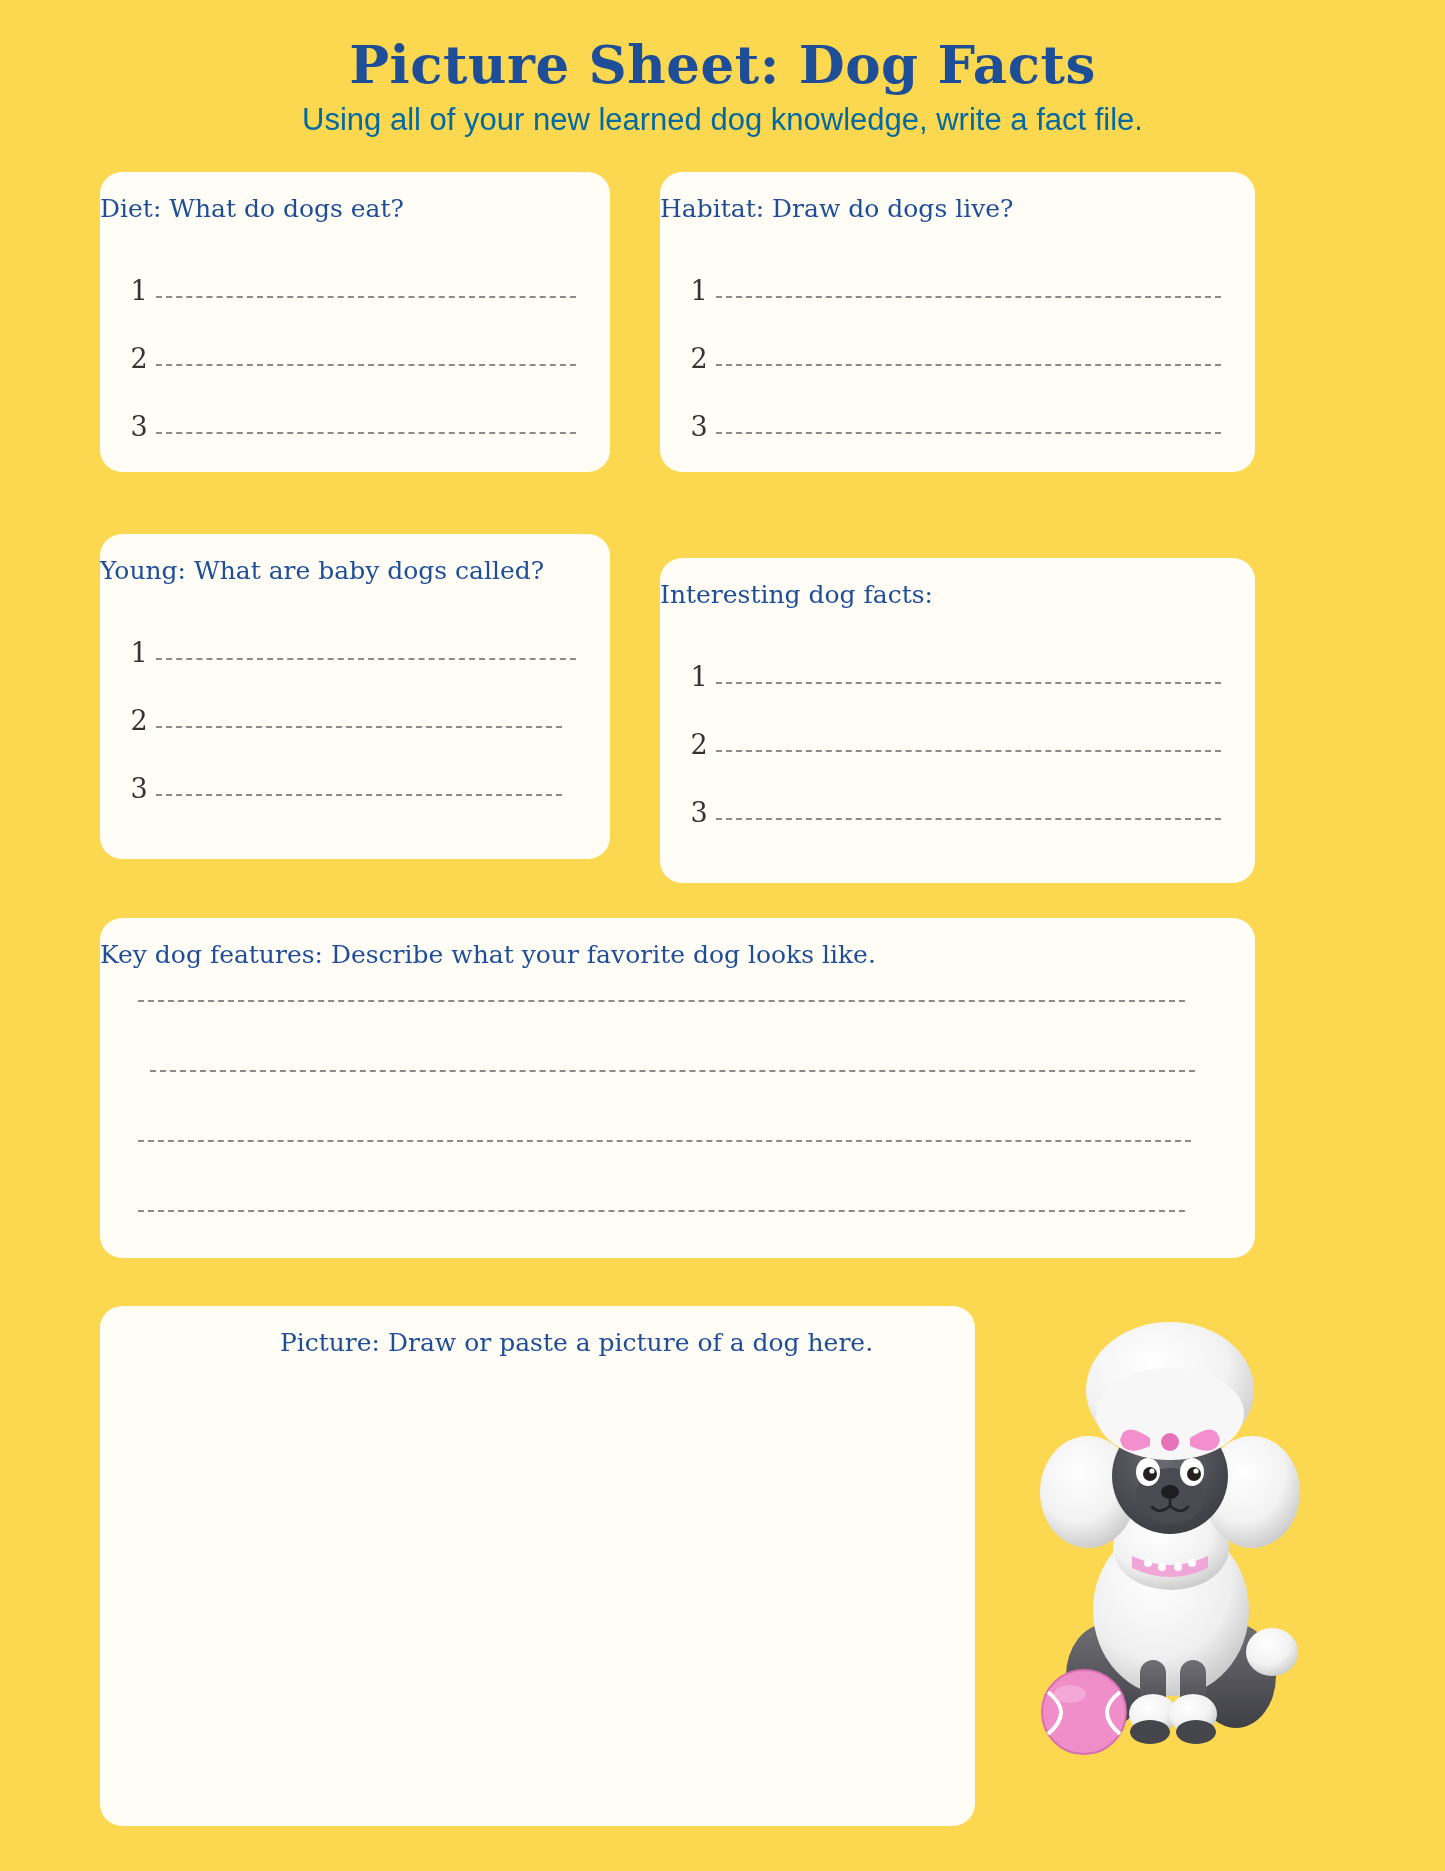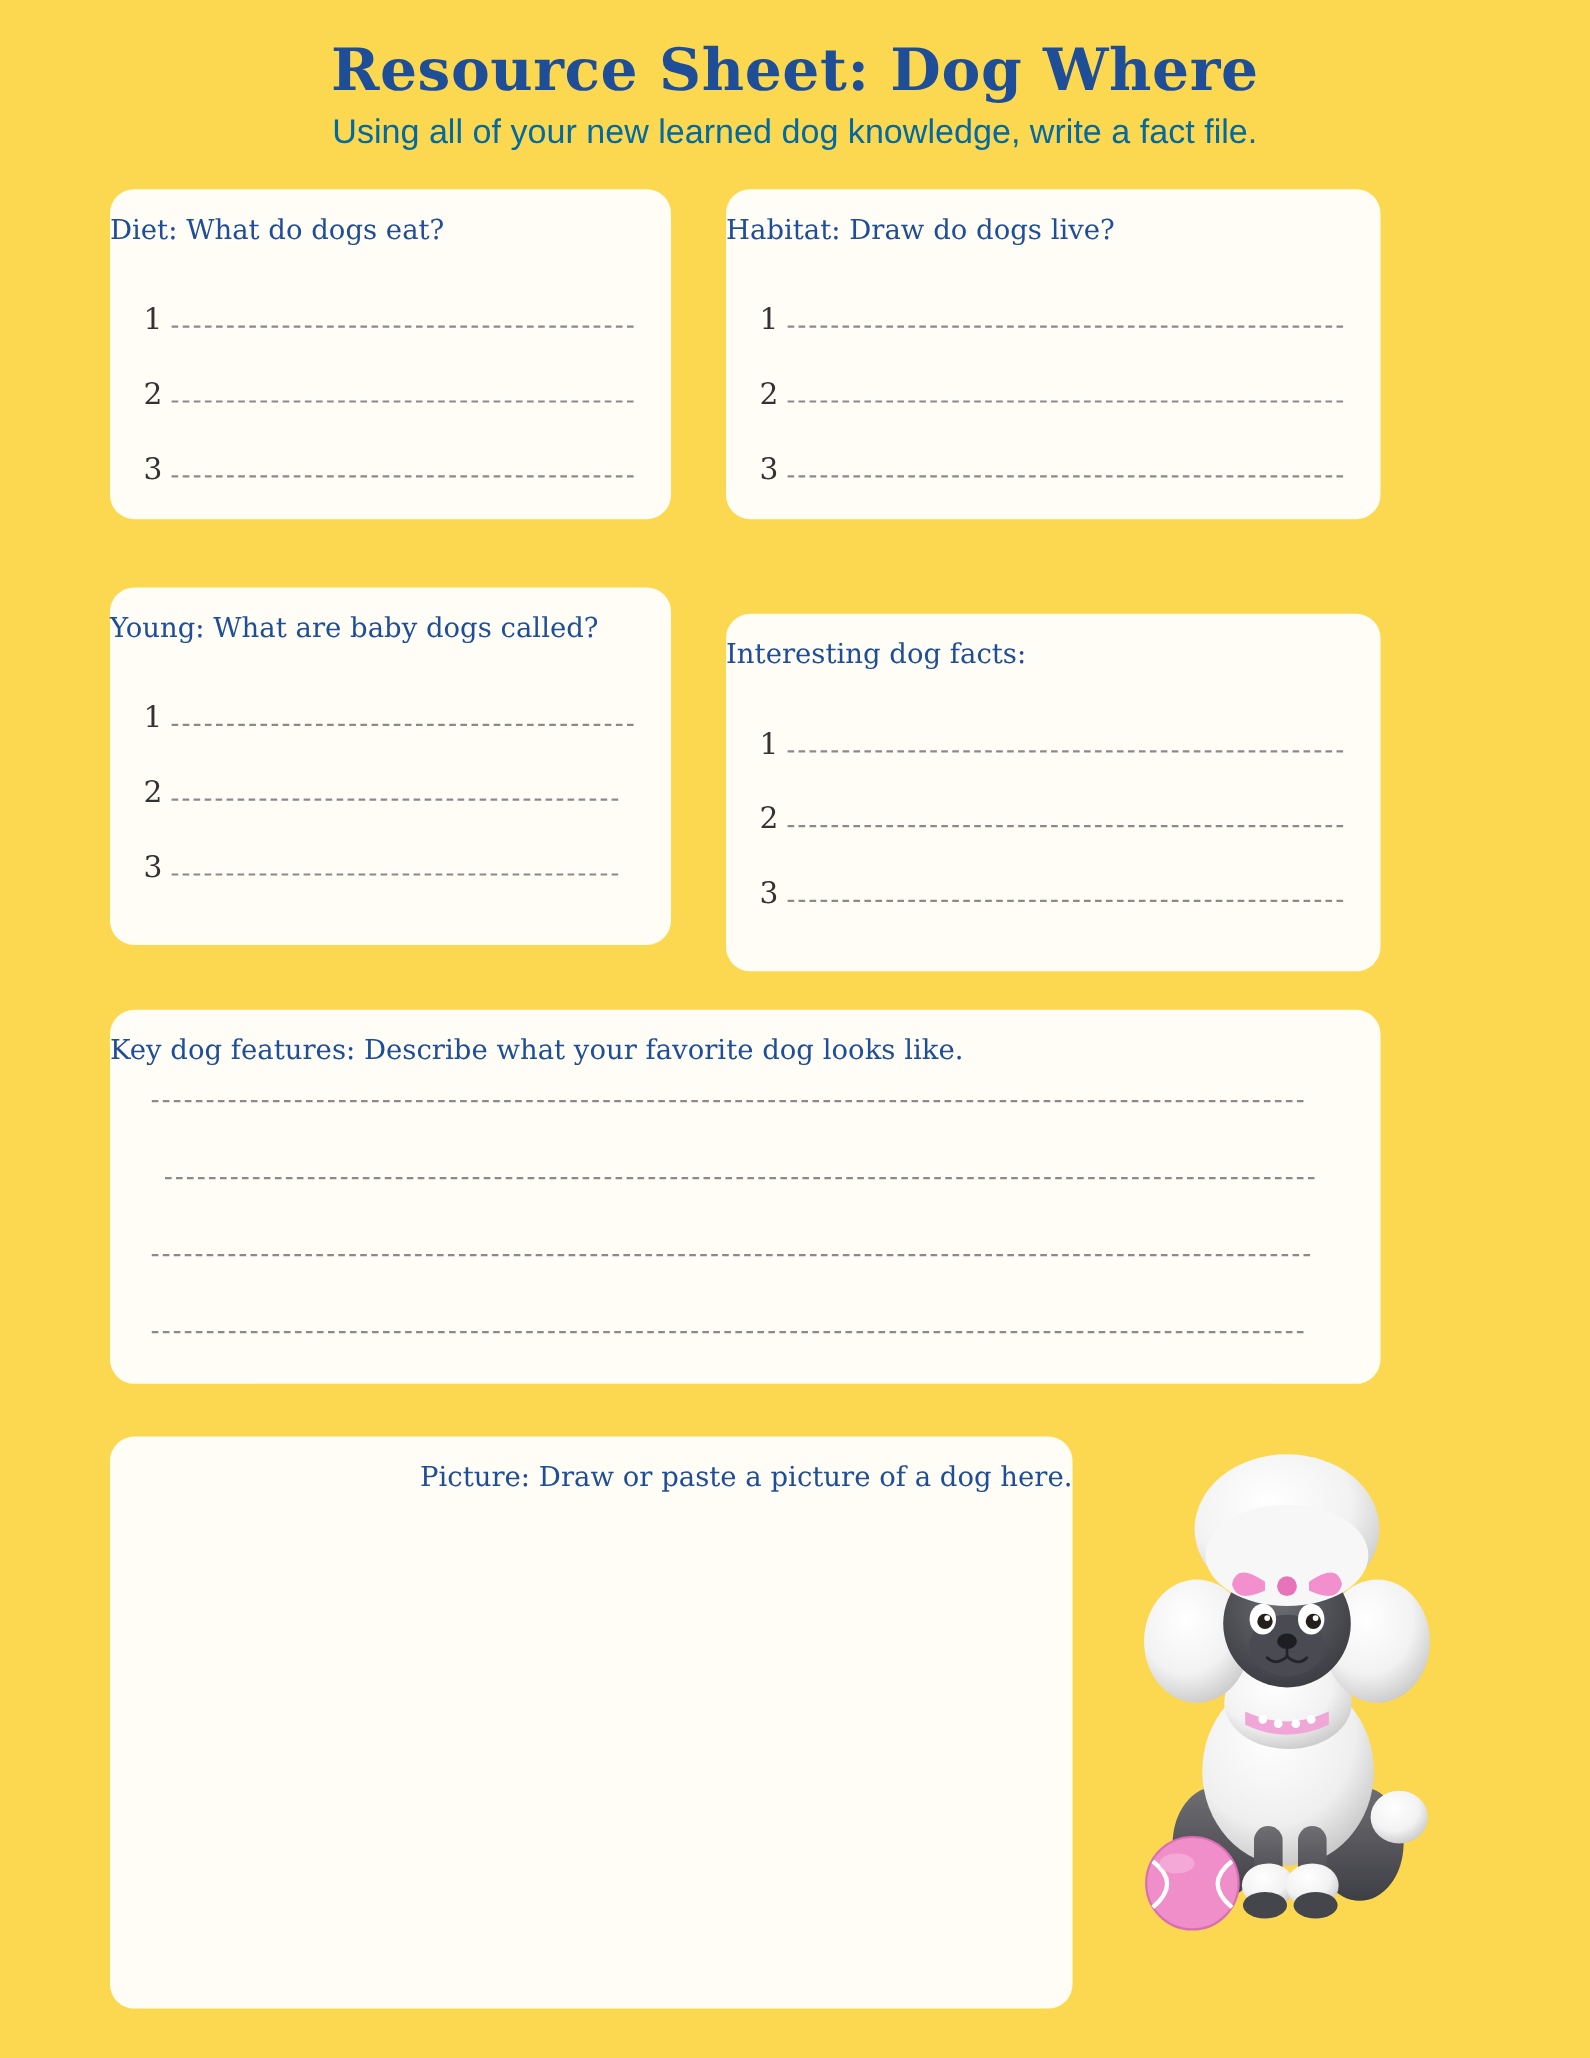--- a/index.html
+++ b/index.html
@@ -50,21 +50,21 @@
   }
   .card-title {
     color: #1F4E99;
     font-family: "DejaVu Serif", serif;
     font-size: 25px;
     margin: 0;
     padding-top: 22px;
     line-height: 1.2;
   }
   .card-title.left {
-    text-align: right;
+    text-align: center;
     padding-left: 78px;
   }
   .lines {
     margin-top: 14px;
     padding: 0 34px 0 22px;
   }
   .line-row {
     display: flex;
     align-items: flex-end;
     height: 68px;
@@ -123,21 +123,21 @@
     color: #1F4E99;
     font-family: "Liberation Sans", sans-serif;
     font-size: 26px;
   }
 </style>
 </head>
 <body>
 
 <div class="sheet">
 
-  <h1 class="title">Resource Sheet: Dog Where</h1>
+  <h1 class="title">Picture Sheet: Dog Facts</h1>
   <p class="subtitle">Using all of your new learned dog knowledge, write a fact file.</p>
 
   <div class="card" id="card-diet">
     <div class="card-title">Diet: What do dogs eat?</div>
     <div class="lines">
       <div class="line-row">
         <span class="line-num">1</span>
         <span class="line-rule"></span>
       </div>
       <div class="line-row">

